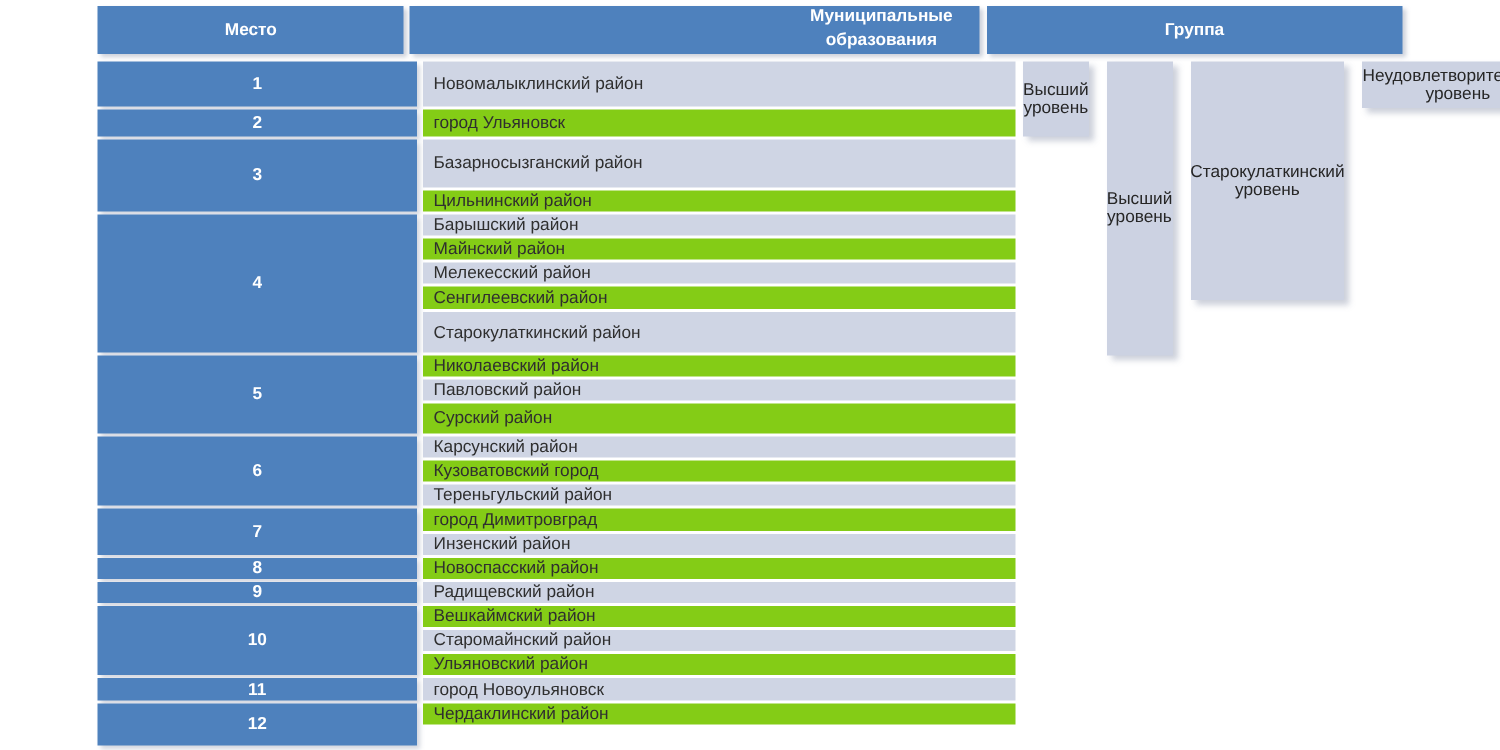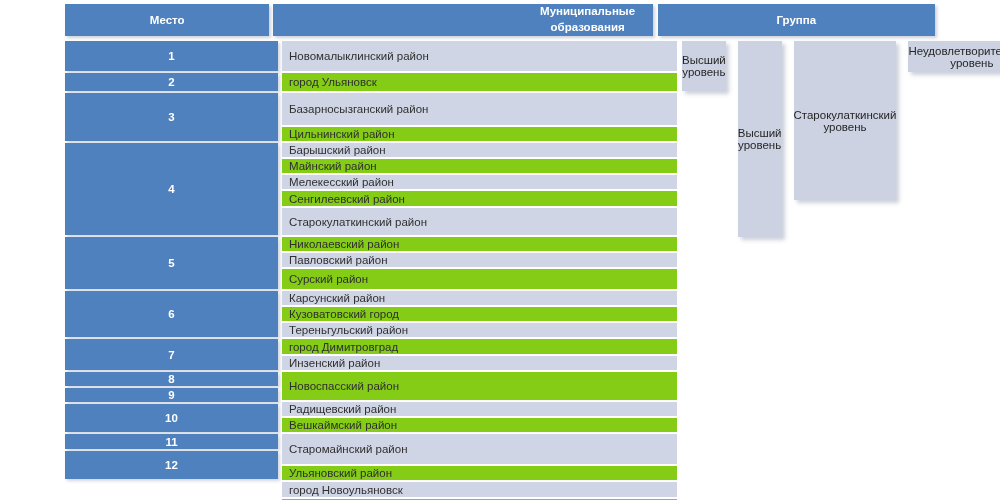--- a/index.html
+++ b/index.html
@@ -44,21 +44,21 @@
       <div class="colA">
         <div class="rank-cell" style="height:30px">1</div>
         <div class="rank-cell" style="height:18px">2</div>
         <div class="rank-cell" style="height:48px">3</div>
         <div class="rank-cell" style="height:92px">4</div>
         <div class="rank-cell" style="height:52px">5</div>
         <div class="rank-cell" style="height:46px">6</div>
         <div class="rank-cell" style="height:31px">7</div>
         <div class="rank-cell" style="height:14px">8</div>
         <div class="rank-cell" style="height:14px">9</div>
-        <div class="rank-cell" style="height:28px">10</div>
+        <div class="rank-cell" style="height:46px">10</div>
         <div class="rank-cell" style="height:15px">11</div>
         <div class="rank-cell" style="height:28px">12</div>
       </div>
 
       <div class="colB">
         <div class="mun-cell shade-dark" style="height:30px">Новомалыклинский район</div>
         <div class="mun-cell shade-light" style="height:18px">город Ульяновск</div>
         <div class="mun-cell shade-dark" style="height:32px">Базарносызганский район</div>
         <div class="mun-cell shade-light" style="height:14px">Цильнинский район</div>
         <div class="mun-cell shade-dark" style="height:14px">Барышский район</div>
@@ -67,24 +67,24 @@
         <div class="mun-cell shade-light" style="height:15px">Сенгилеевский район</div>
         <div class="mun-cell shade-dark" style="height:27px">Старокулаткинский район</div>
         <div class="mun-cell shade-light" style="height:14px">Николаевский район</div>
         <div class="mun-cell shade-dark" style="height:14px">Павловский район</div>
         <div class="mun-cell shade-light" style="height:20px">Сурский район</div>
         <div class="mun-cell shade-dark" style="height:14px">Карсунский район</div>
         <div class="mun-cell shade-light" style="height:14px">Кузоватовский город</div>
         <div class="mun-cell shade-dark" style="height:14px">Тереньгульский район</div>
         <div class="mun-cell shade-light" style="height:15px">город Димитровград</div>
         <div class="mun-cell shade-dark" style="height:14px">Инзенский район</div>
-        <div class="mun-cell shade-light" style="height:28px">Новоспасский район</div>
+        <div class="mun-cell shade-light" style="height:14px">Новоспасский район</div>
         <div class="mun-cell shade-dark" style="height:14px">Радищевский район</div>
         <div class="mun-cell shade-light" style="height:14px">Вешкаймский район</div>
-        <div class="mun-cell shade-dark" style="height:30px">Старомайнский район</div>
+        <div class="mun-cell shade-dark" style="height:14px">Старомайнский район</div>
         <div class="mun-cell shade-light" style="height:14px">Ульяновский район</div>
         <div class="mun-cell shade-dark" style="height:15px">город Новоульяновск</div>
         <div class="mun-cell shade-light" style="height:14px">Чердаклинский район</div>
       </div>
 
       <div class="colC">
         <div class="grp-cell" style="height:50px">Высший уровень</div>
         <div class="grp-cell" style="height:196px">Высший уровень</div>
         <div class="grp-cell" style="height:159px">Старокулаткинский уровень</div>
         <div class="grp-cell" style="height:31px">Неудовлетворительный уровень</div>

